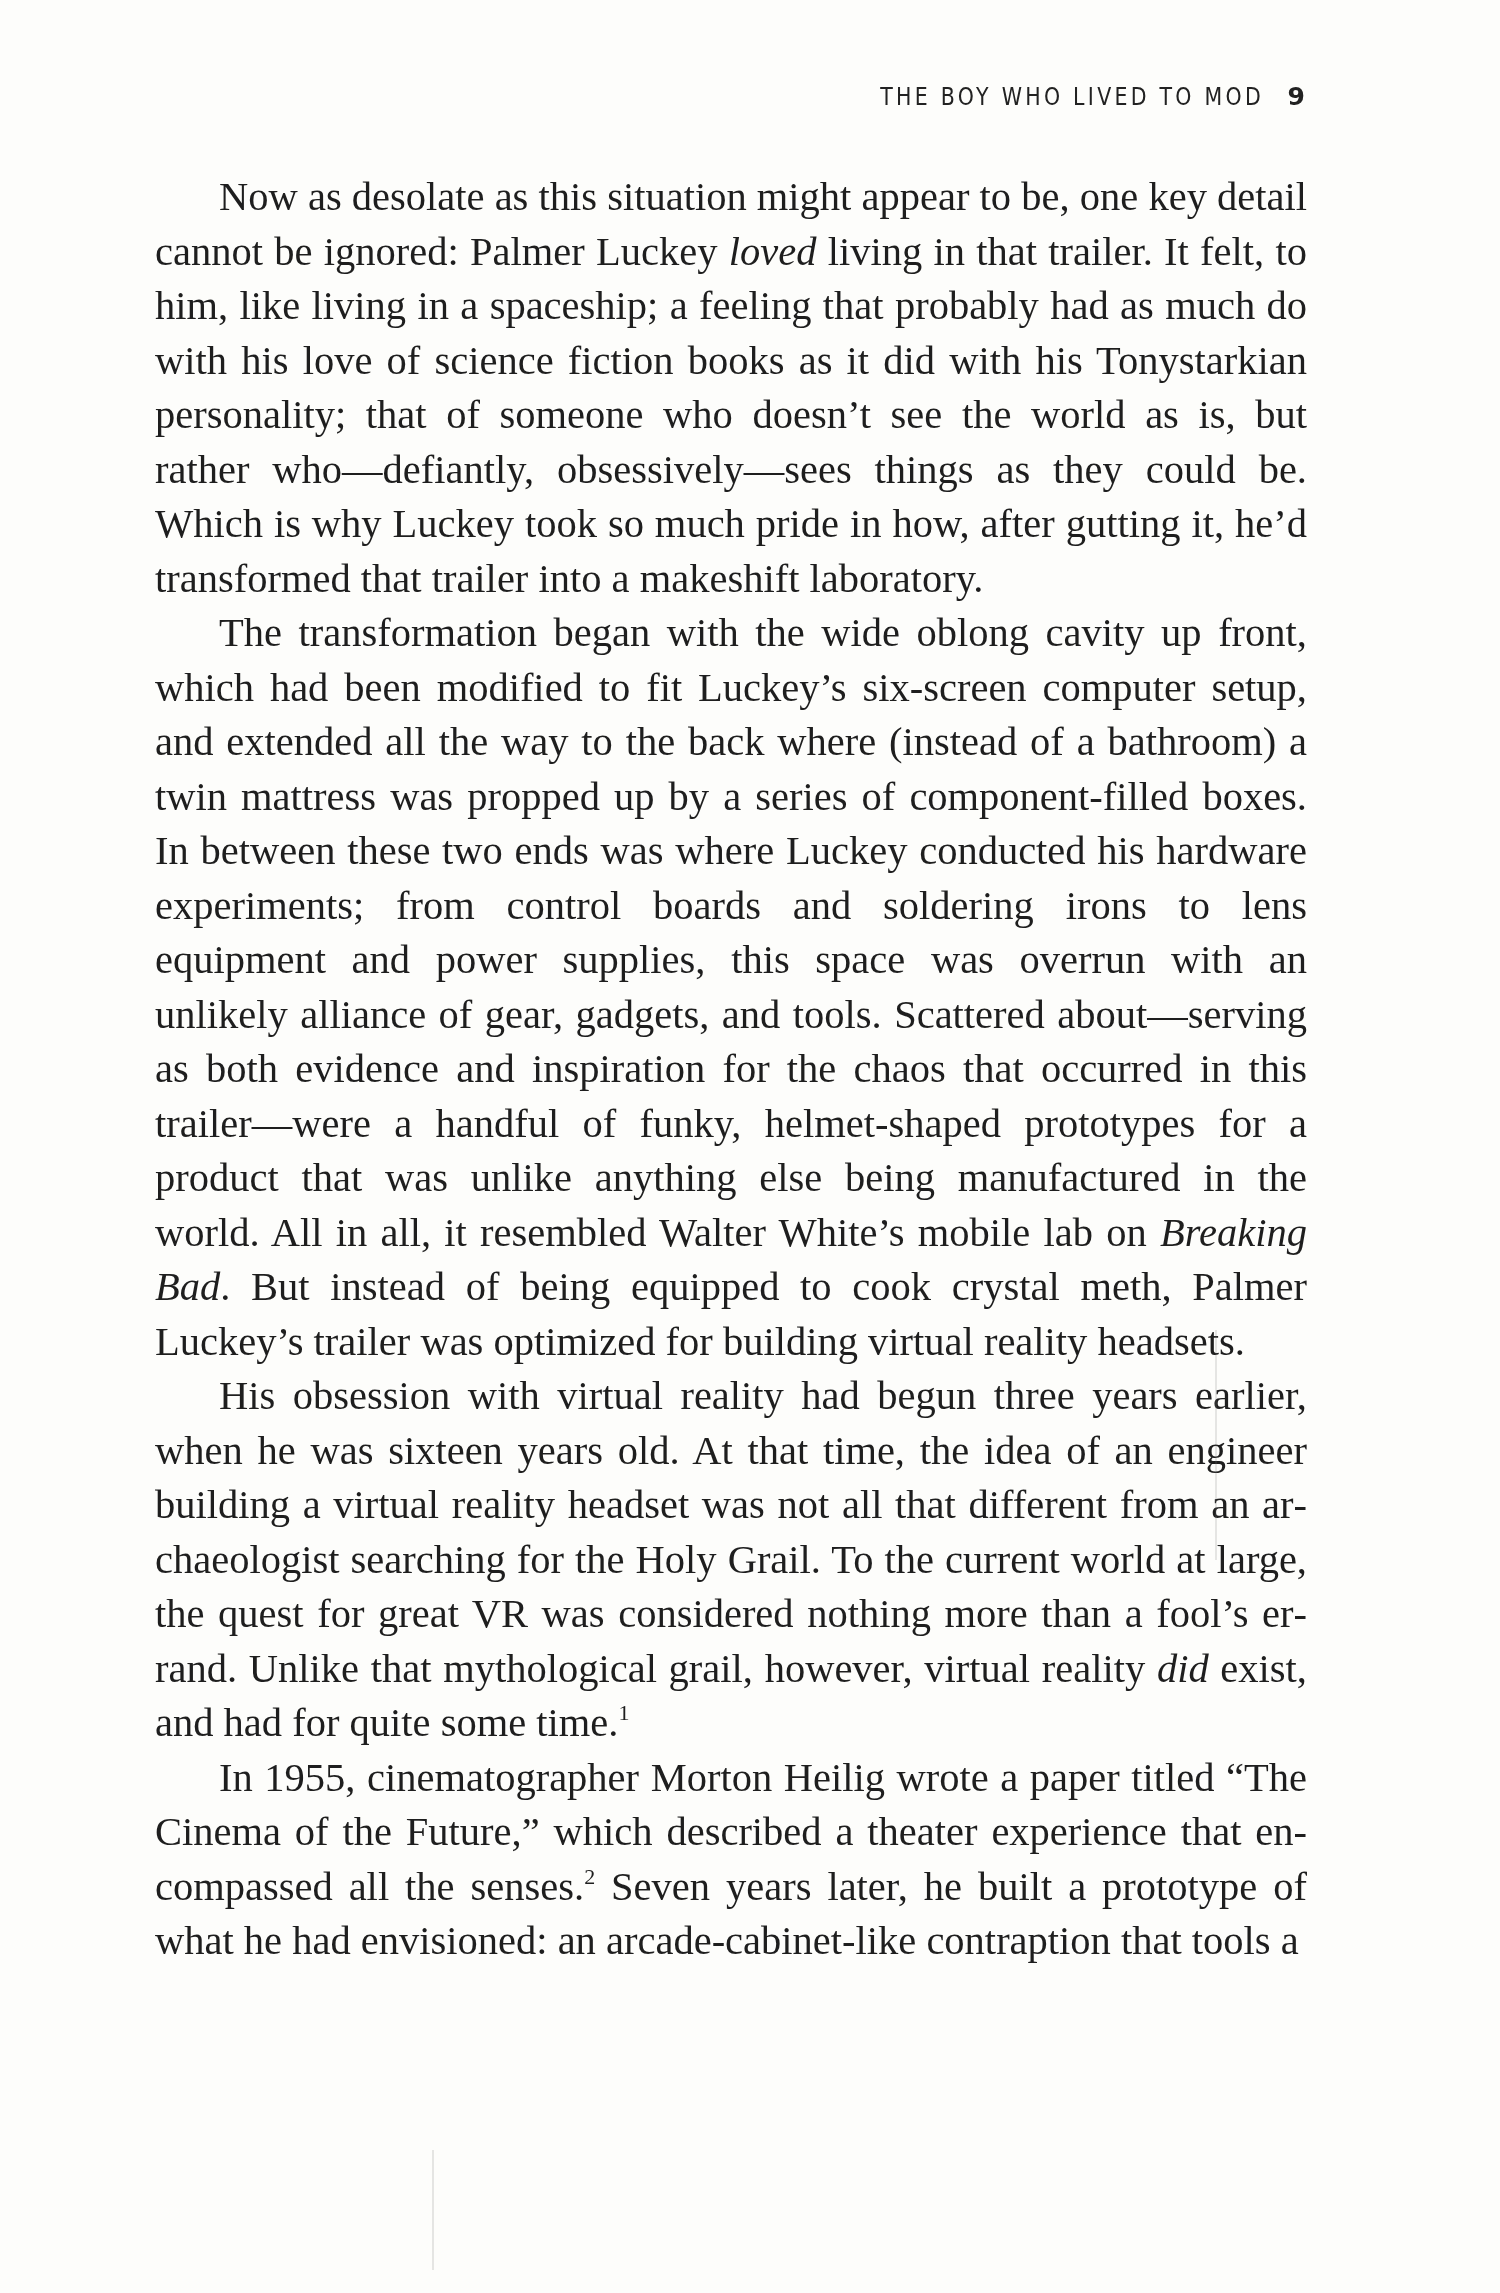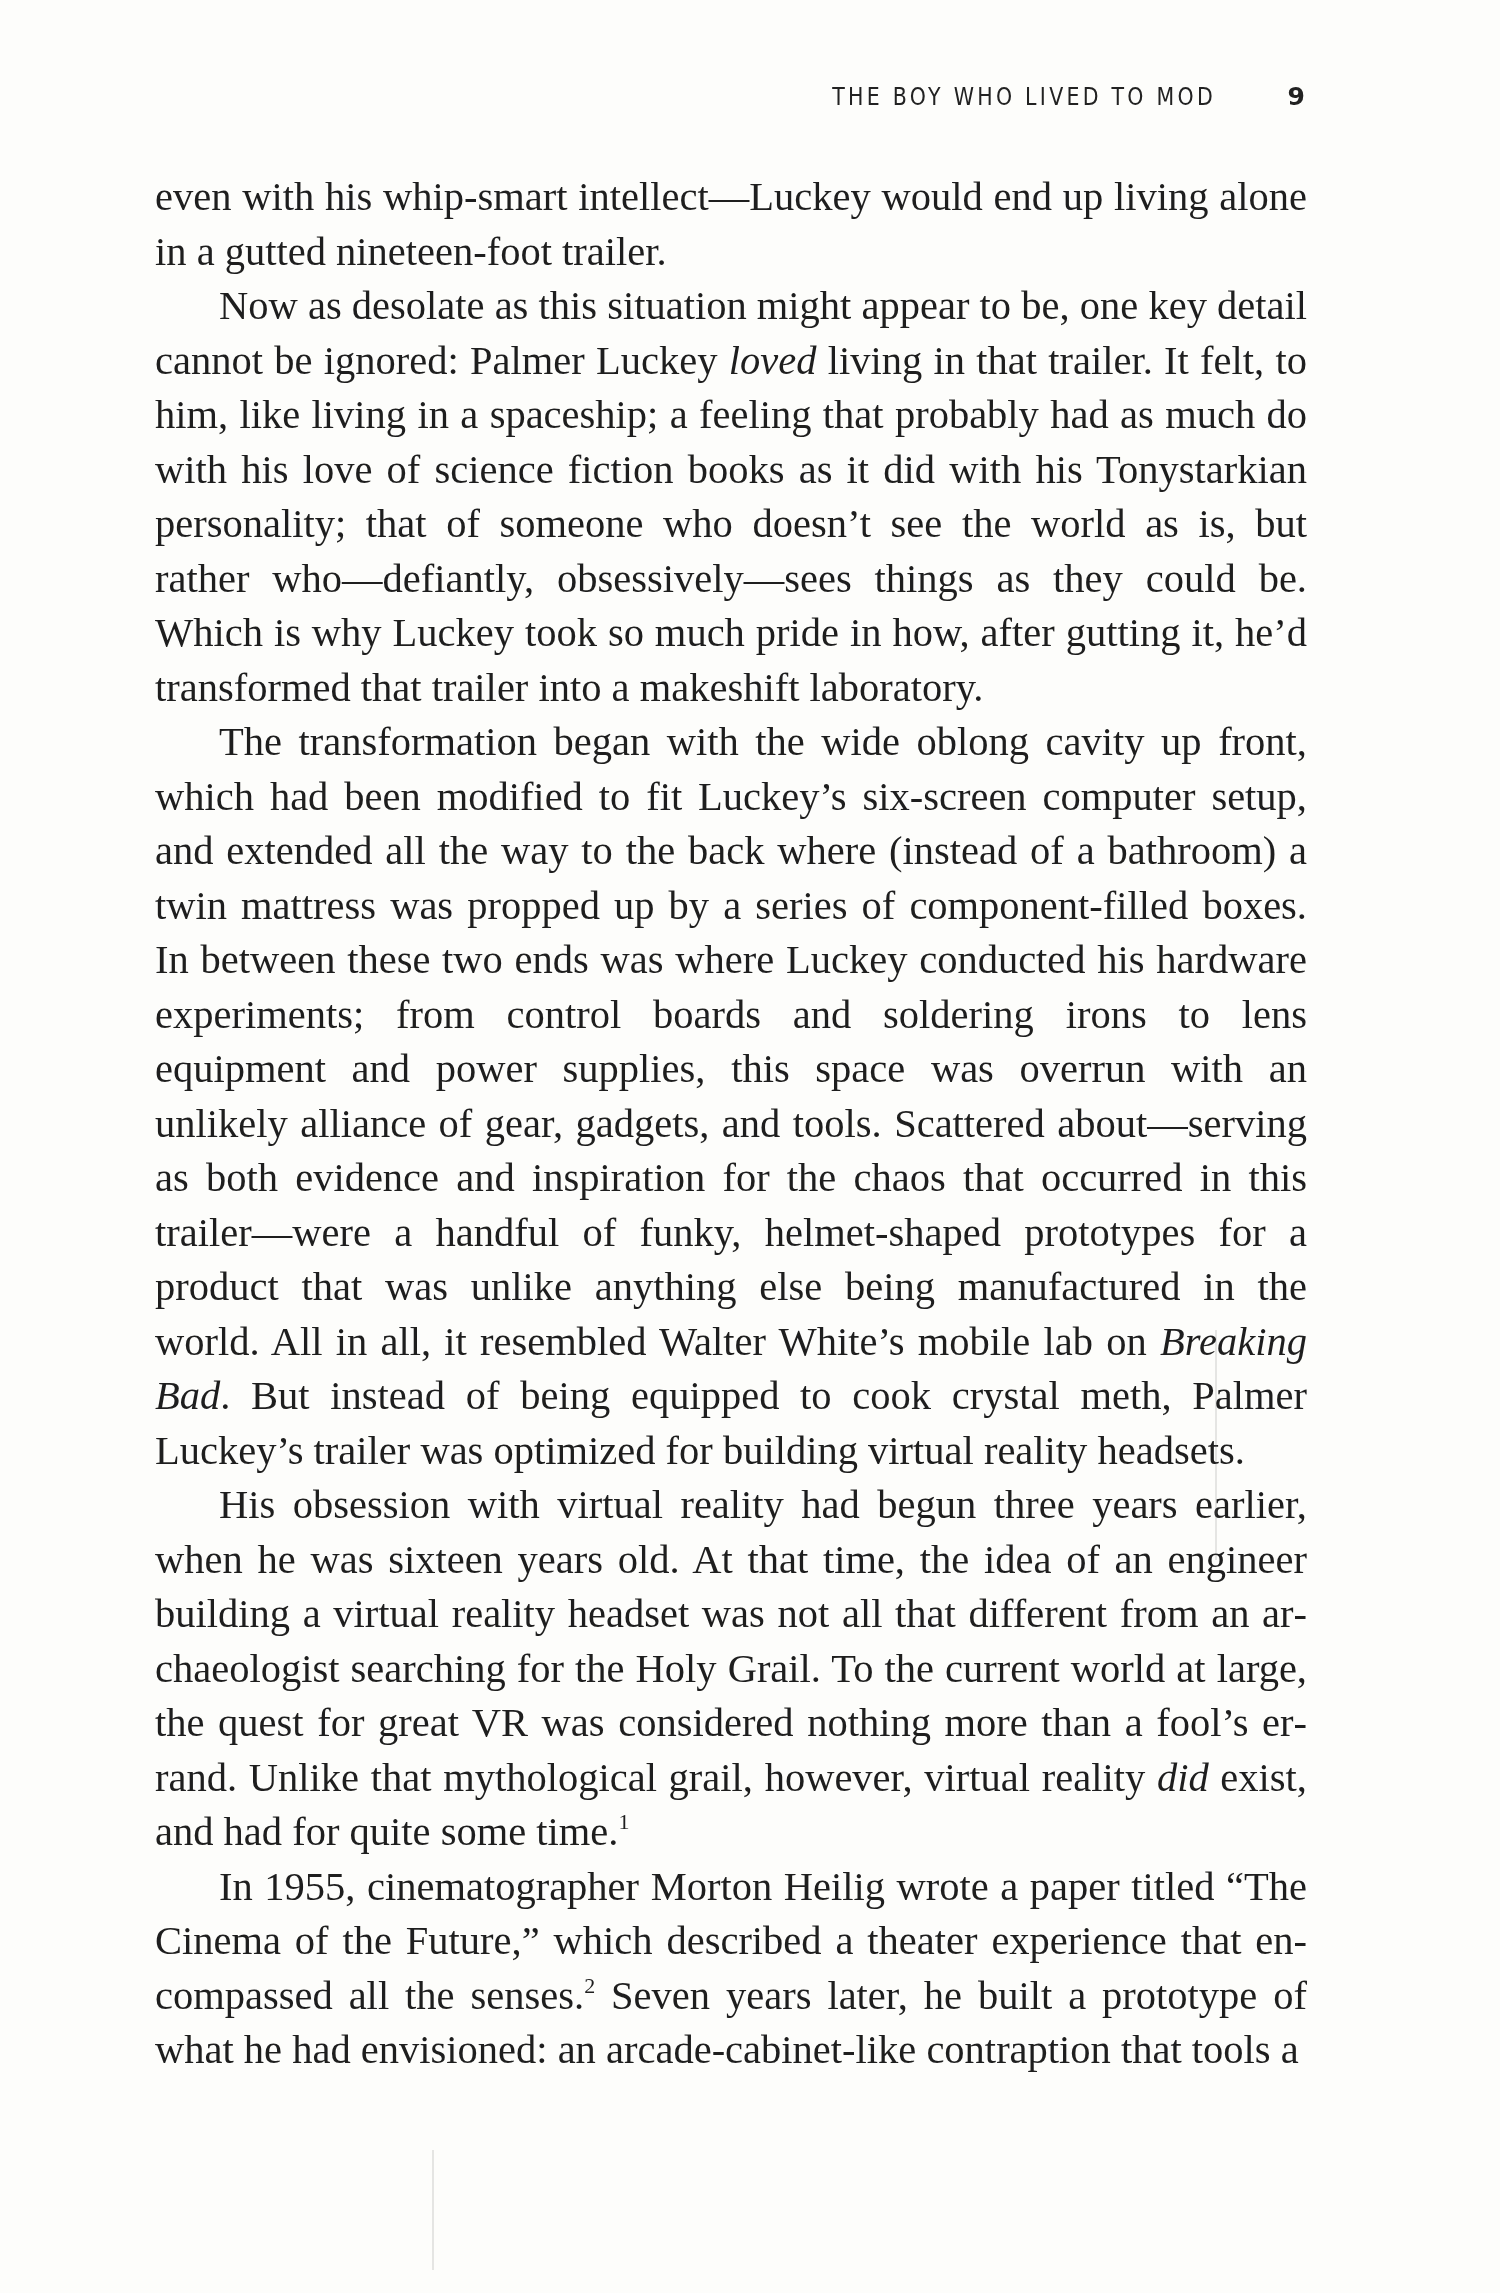--- a/index.html
+++ b/index.html
@@ -17,21 +17,20 @@
     .running-head {
       position: absolute;
       top: 82px;
       right: 195px;
       display: flex;
       align-items: baseline;
       font-family: "DejaVu Sans", sans-serif;
       font-size: 25px;
       letter-spacing: 4px;
       color: #222;
-      gap: 48px;
     }
     .running-head .title {
       font-weight: normal;
       transform: scaleX(0.82);
       transform-origin: right center;
       white-space: nowrap;
     }
     .running-head .page-num {
       margin-left: 24px;
       font-weight: bold;
@@ -71,21 +70,20 @@
   </style>
 </head>
 <body>
 
 <div class="running-head">
   <span class="title">THE BOY WHO LIVED TO MOD</span>
   <span class="page-num">9</span>
 </div>
 
 <div class="body-text">
-  <p><span>even with his whip-smart intellect—Luckey would end up living alone in a gutted nineteen-foot trailer.</span></p>
   <p class="indent"><span>Now as desolate as this situation might appear to be, one key detail cannot be ignored: Palmer Luckey </span><em>loved</em><span> living in that trailer. It felt, to him, like living in a spaceship; a feeling that probably had as much do with his love of science fiction books as it did with his Tonystarkian personality; that of someone who doesn’t see the world as is, but rather who—defiantly, obsessively—sees things as they could be. Which is why Luckey took so much pride in how, after gutting it, he’d trans­formed that trailer into a makeshift laboratory.</span></p>
   <p class="indent"><span>The transformation began with the wide oblong cavity up front, which had been modified to fit Luckey’s six-screen computer setup, and extended all the way to the back where (instead of a bathroom) a twin mattress was propped up by a series of component-filled boxes. In between these two ends was where Luckey conducted his hardware experiments; from control boards and soldering irons to lens equipment and power supplies, this space was overrun with an unlikely alliance of gear, gadgets, and tools. Scattered about—serving as both evidence and inspiration for the chaos that occurred in this trailer—were a hand­ful of funky, helmet-shaped prototypes for a product that was unlike anything else being manufactured in the world. All in all, it resem­bled Walter White’s mobile lab on </span><em>Breaking Bad</em><span>. But instead of being equipped to cook crystal meth, Palmer Luckey’s trailer was optimized for building virtual reality headsets.</span></p>
   <p class="indent"><span>His obsession with virtual reality had begun three years earlier, when he was sixteen years old. At that time, the idea of an engineer building a virtual reality headset was not all that different from an ar­chaeologist searching for the Holy Grail. To the current world at large, the quest for great VR was considered nothing more than a fool’s er­rand. Unlike that mythological grail, however, virtual reality </span><em>did</em><span> exist, and had for quite some time.</span><sup>1</sup></p>
   <p class="indent"><span>In 1955, cinematographer Morton Heilig wrote a paper titled “The Cinema of the Future,” which described a theater experience that en­compassed all the senses.</span><sup>2</sup><span> Seven years later, he built a prototype of what he had envisioned: an arcade-cabinet-like contraption that tools a</span></p>
 </div>
 
 <div class="scan-mark" style="left:1215px;top:1330px;height:230px;"></div>
 <div class="scan-mark" style="left:432px;top:2150px;height:120px;"></div>
 
 </body></html>

